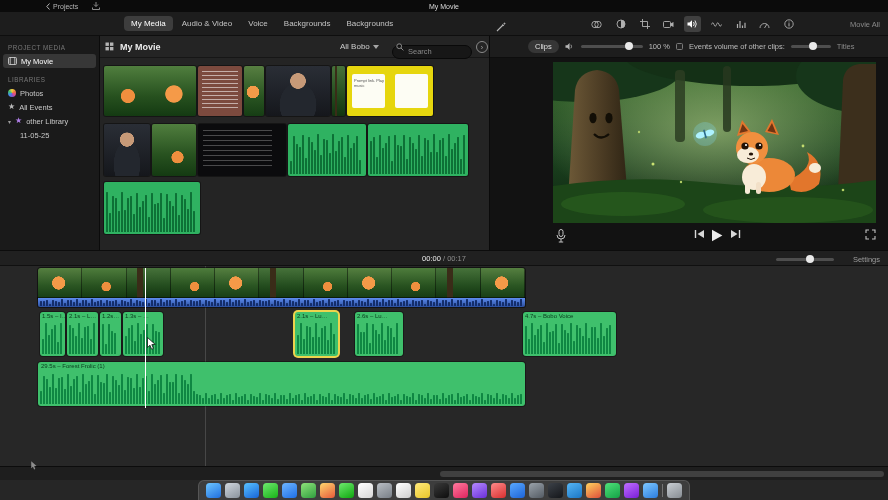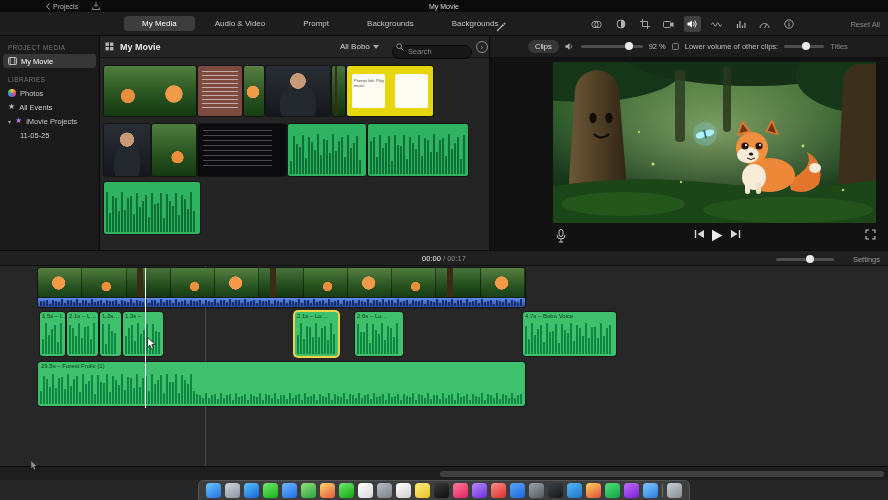--- a/index.html
+++ b/index.html
@@ -11,21 +11,21 @@
   #titlebar{position:absolute;left:0;top:0;width:888px;height:12px;background:#0b0b0b;
             display:flex;align-items:center;font-size:7px;color:#b5b5b5}
   #back{margin-left:46px;display:flex;align-items:center;gap:3px;cursor:default}
   #import-ic{margin-left:14px;color:#9a9a9a;font-size:7px}
   #tb-title{position:absolute;left:0;right:0;text-align:center;color:#dcdcdc}
 
   
   #toolbar{position:absolute;left:0;top:12px;width:888px;height:24px;background:#1d1d1d;
            border-bottom:1px solid #0e0e0e}
   #tabs{position:absolute;left:124px;top:4px;display:flex;gap:2px}
-  .tab{font-size:8px;color:#c4c4c4;padding:3px 18px;border-radius:4px;white-space:nowrap}
+  .tab{font-size:8px;color:#c4c4c4;padding:3px 7px;border-radius:4px;white-space:nowrap}
   .tab.active{background:#3d3d3d;color:#fff}
   #wand{position:absolute;left:496px;top:6px}
   #adjust-icons{position:absolute;left:588px;top:3px;display:flex;gap:7px;align-items:center;height:18px}
   .aicon{width:17px;height:16px;display:flex;align-items:center;justify-content:center;
          border-radius:3px;color:#b0b0b0}
   .aicon.active{background:#404040;color:#fff}
   #reset-all{position:absolute;right:8px;top:8px;font-size:7.5px;color:#8a8a8a}
 
   
   #sidebar{position:absolute;left:0;top:36px;width:100px;height:214px;background:#1a1a1a;
@@ -167,21 +167,21 @@
           <path d="M4 0 V4 M2 2.5 L4 4.6 L6 2.5 M0.5 5.5 V7.5 H7.5 V5.5" stroke="#9a9a9a" fill="none" stroke-width="0.9"></path>
         </svg>
     </span>
     <div id="tb-title">My Movie</div>
   </div>
 
   <div id="toolbar">
     <div id="tabs">
       <div class="tab active">My Media</div>
       <div class="tab">Audio &amp; Video</div>
-      <div class="tab">Prompt</div>
+      <div class="tab">Voice</div>
       <div class="tab">Backgrounds</div>
       <div class="tab">Backgrounds</div>
     </div>
     <span id="wand">
       <svg width="11" height="11" viewBox="0 0 11 11">
           <path d="M1 10 L7 4 M6.4 3.4 L7.8 4.8" stroke="#b5b5b5" stroke-width="1.1" fill="none"></path>
           <path d="M8.5 1 L8.9 2.2 L10.1 2.6 L8.9 3 L8.5 4.2 L8.1 3 L6.9 2.6 L8.1 2.2 Z" fill="#b5b5b5"></path>
         </svg>
     </span>
     <div id="adjust-icons">
@@ -230,21 +230,21 @@
             <path d="M5.5 8 L8 4" stroke="#b0b0b0" stroke-width="0.9"></path>
           </svg>
       </span>
       <span class="aicon">
         <svg width="10" height="10" viewBox="0 0 10 10">
             <circle cx="5" cy="5" r="4.2" stroke="#b0b0b0" fill="none" stroke-width="0.9"></circle>
             <path d="M5 4.2 V7.4 M5 2.6 V3.4" stroke="#b0b0b0" stroke-width="1"></path>
           </svg>
       </span>
     </div>
-    <span id="reset-all">Reset All</span>
+    <span id="reset-all">Movie All</span>
   </div>
 
   <div id="sidebar">
     <div class="side-h">PROJECT MEDIA</div>
     <div class="side-item sel">
       <svg width="9" height="8" viewBox="0 0 9 8">
           <rect x="0.5" y="0.5" width="8" height="7" rx="1" stroke="#ddd" fill="none" stroke-width="0.8"></rect>
           <path d="M2.2 0.5 V7.5 M6.8 0.5 V7.5" stroke="#ddd" stroke-width="0.8"></path>
         </svg>
       <span>My Movie</span>
@@ -254,21 +254,21 @@
       <span class="pin"></span>
       <span>Photos</span>
     </div>
     <div class="side-item">
       <span class="star">★</span>
       <span>All Events</span>
     </div>
     <div class="side-item">
       <span class="chev">▾</span>
       <span class="star purple">★</span>
-      <span>iMovie Projects</span>
+      <span>other Library</span>
     </div>
     <div class="side-item indent">
       <span>11-05-25</span>
     </div>
   </div>
 
   <div id="media">
     <div id="media-head">
       <svg width="9" height="9" viewBox="0 0 9 9" style="margin-left:5px">
           <rect x="0.5" y="0.5" width="3.4" height="3.4" fill="#b5b5b5"></rect>
@@ -415,23 +415,23 @@
       <span id="auto-pill">
         <span>Clips</span>
       </span>
       <svg width="10" height="9" viewBox="0 0 11 10">
           <path d="M0.5 3.5 H2.5 L5 1.2 V8.8 L2.5 6.5 H0.5 Z" fill="#b5b5b5"></path>
           <path d="M6.5 3 Q8 5 6.5 7" stroke="#b5b5b5" fill="none" stroke-width="0.9"></path>
         </svg>
       <div class="slider" style="width:62px">
           <div class="knob" style="left:44px"></div>
         </div>
-      <span>92 %</span>
+      <span>100 %</span>
       <span class="cbx"></span>
-      <span>Lower volume of other clips:</span>
+      <span>Events volume of other clips:</span>
       <div class="slider" style="width:40px">
           <div class="knob" style="left:18px"></div>
         </div>
       <span style="color:#8a8a8a">Titles</span>
     </div>
 
     <div id="canvas">
       <svg width="323" height="161" viewBox="0 0 323 161">
         <defs>
           <linearGradient id="bgG" x1="0" y1="0" x2="0" y2="1">

